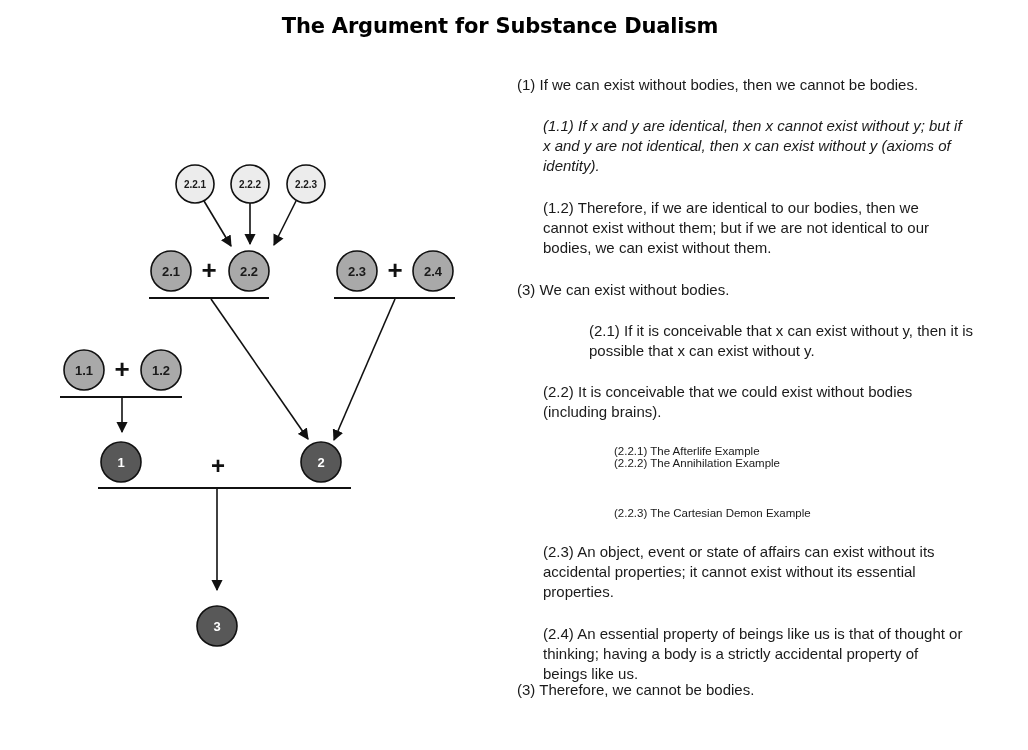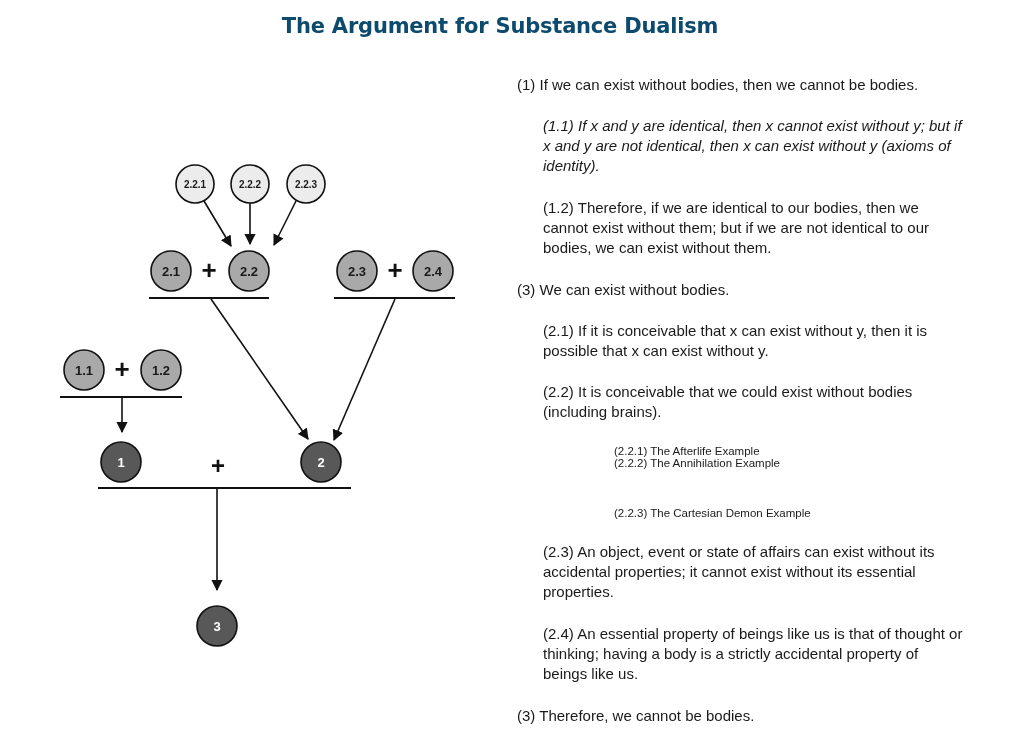--- a/index.html
+++ b/index.html
@@ -1,19 +1,19 @@
 <!DOCTYPE html>
 <html><head>
 <meta charset="utf-8">
 <style>
   html, body { margin: 0; padding: 0; background: #ffffff; }
   body { width: 1028px; height: 750px; position: relative; overflow: hidden;
          font-family: "DejaVu Sans", "Liberation Sans", sans-serif; color: #1a1a1a; }
   #title { position: absolute; left: 0; top: 14px; width: 1000px; text-align: center;
-           font-family: "DejaVu Sans", sans-serif; font-weight: bold; font-size: 21px; color: #0c4a6e; letter-spacing: -0.2px; }
+           font-family: "DejaVu Sans", sans-serif; font-weight: bold; font-size: 21px; color: #000000; letter-spacing: -0.2px; }
   #diagram { position: absolute; left: 0; top: 0; width: 500px; height: 750px; }
   .txt { position: absolute; font-family: "Liberation Sans", sans-serif; font-size: 15px; line-height: 20px; color: #1a1a1a; }
   .main { left: 517px; width: 460px; }
   .sub  { left: 543px; width: 420px; }
   .subsub { left: 568px; width: 380px; font-size: 11.5px; line-height: 16px; margin-left: 46px; }
   svg text { font-family: "Liberation Sans", sans-serif; font-weight: bold; }
 </style>
 </head>
 <body>
 
@@ -95,20 +95,20 @@
         <circle cx="217" cy="626" r="20" fill="#585858" stroke="#111111" stroke-width="1.6"></circle>
         <text x="217" y="630.68" text-anchor="middle" font-size="13" fill="#ffffff">3</text>
       </g>
     </g>
 </svg>
 
 <div class="txt main" style="top:75px;">(1) If we can exist without bodies, then we cannot be bodies.</div>
 <div class="txt sub" style="top:116px;font-style:italic;">(1.1) If x and y are identical, then x cannot exist without y; but if x and y are not identical, then x can exist without y (axioms of identity).</div>
 <div class="txt sub" style="top:198px;">(1.2) Therefore, if we are identical to our bodies, then we cannot exist without them; but if we are not identical to our bodies, we can exist without them.</div>
 <div class="txt main" style="top:280px;">(3) We can exist without bodies.</div>
-<div class="txt sub" style="top:321px;">(2.1) If it is conceivable that x can exist without y, then it is possible that x can exist without y.</div>
+<div class="txt sub" style="top:321px;margin-left:46px;">(2.1) If it is conceivable that x can exist without y, then it is possible that x can exist without y.</div>
 <div class="txt sub" style="top:382px;">(2.2) It is conceivable that we could exist without bodies (including brains).</div>
 <div class="txt subsub" style="top:443px;">(2.2.1) The Afterlife Example</div>
 <div class="txt subsub" style="top:455px;">(2.2.2) The Annihilation Example</div>
 <div class="txt subsub" style="top:505px;">(2.2.3) The Cartesian Demon Example</div>
 <div class="txt sub" style="top:542px;">(2.3) An object, event or state of affairs can exist without its accidental properties; it cannot exist without its essential properties.</div>
 <div class="txt sub" style="top:624px;">(2.4) An essential property of beings like us is that of thought or thinking; having a body is a strictly accidental property of beings like us.</div>
-<div class="txt main" style="top:706px;">(3) Therefore, we cannot be bodies.</div>
+<div class="txt main" style="top:680px;">(3) Therefore, we cannot be bodies.</div>
 
 </body></html>

